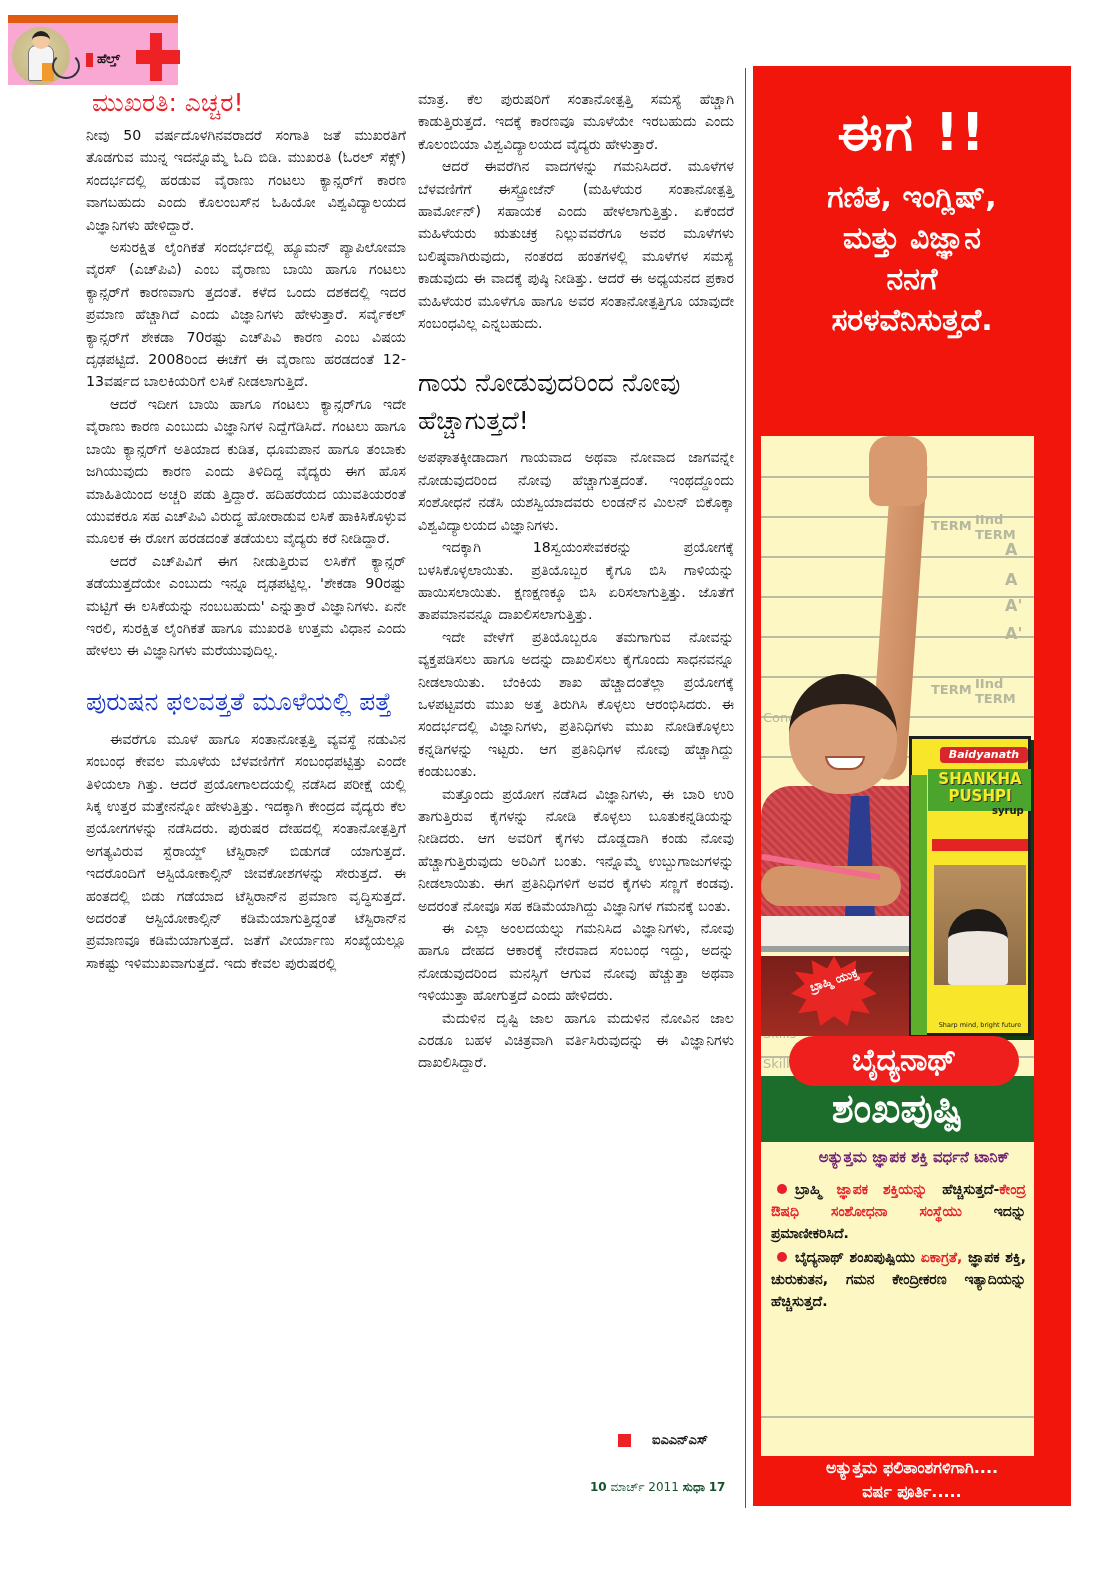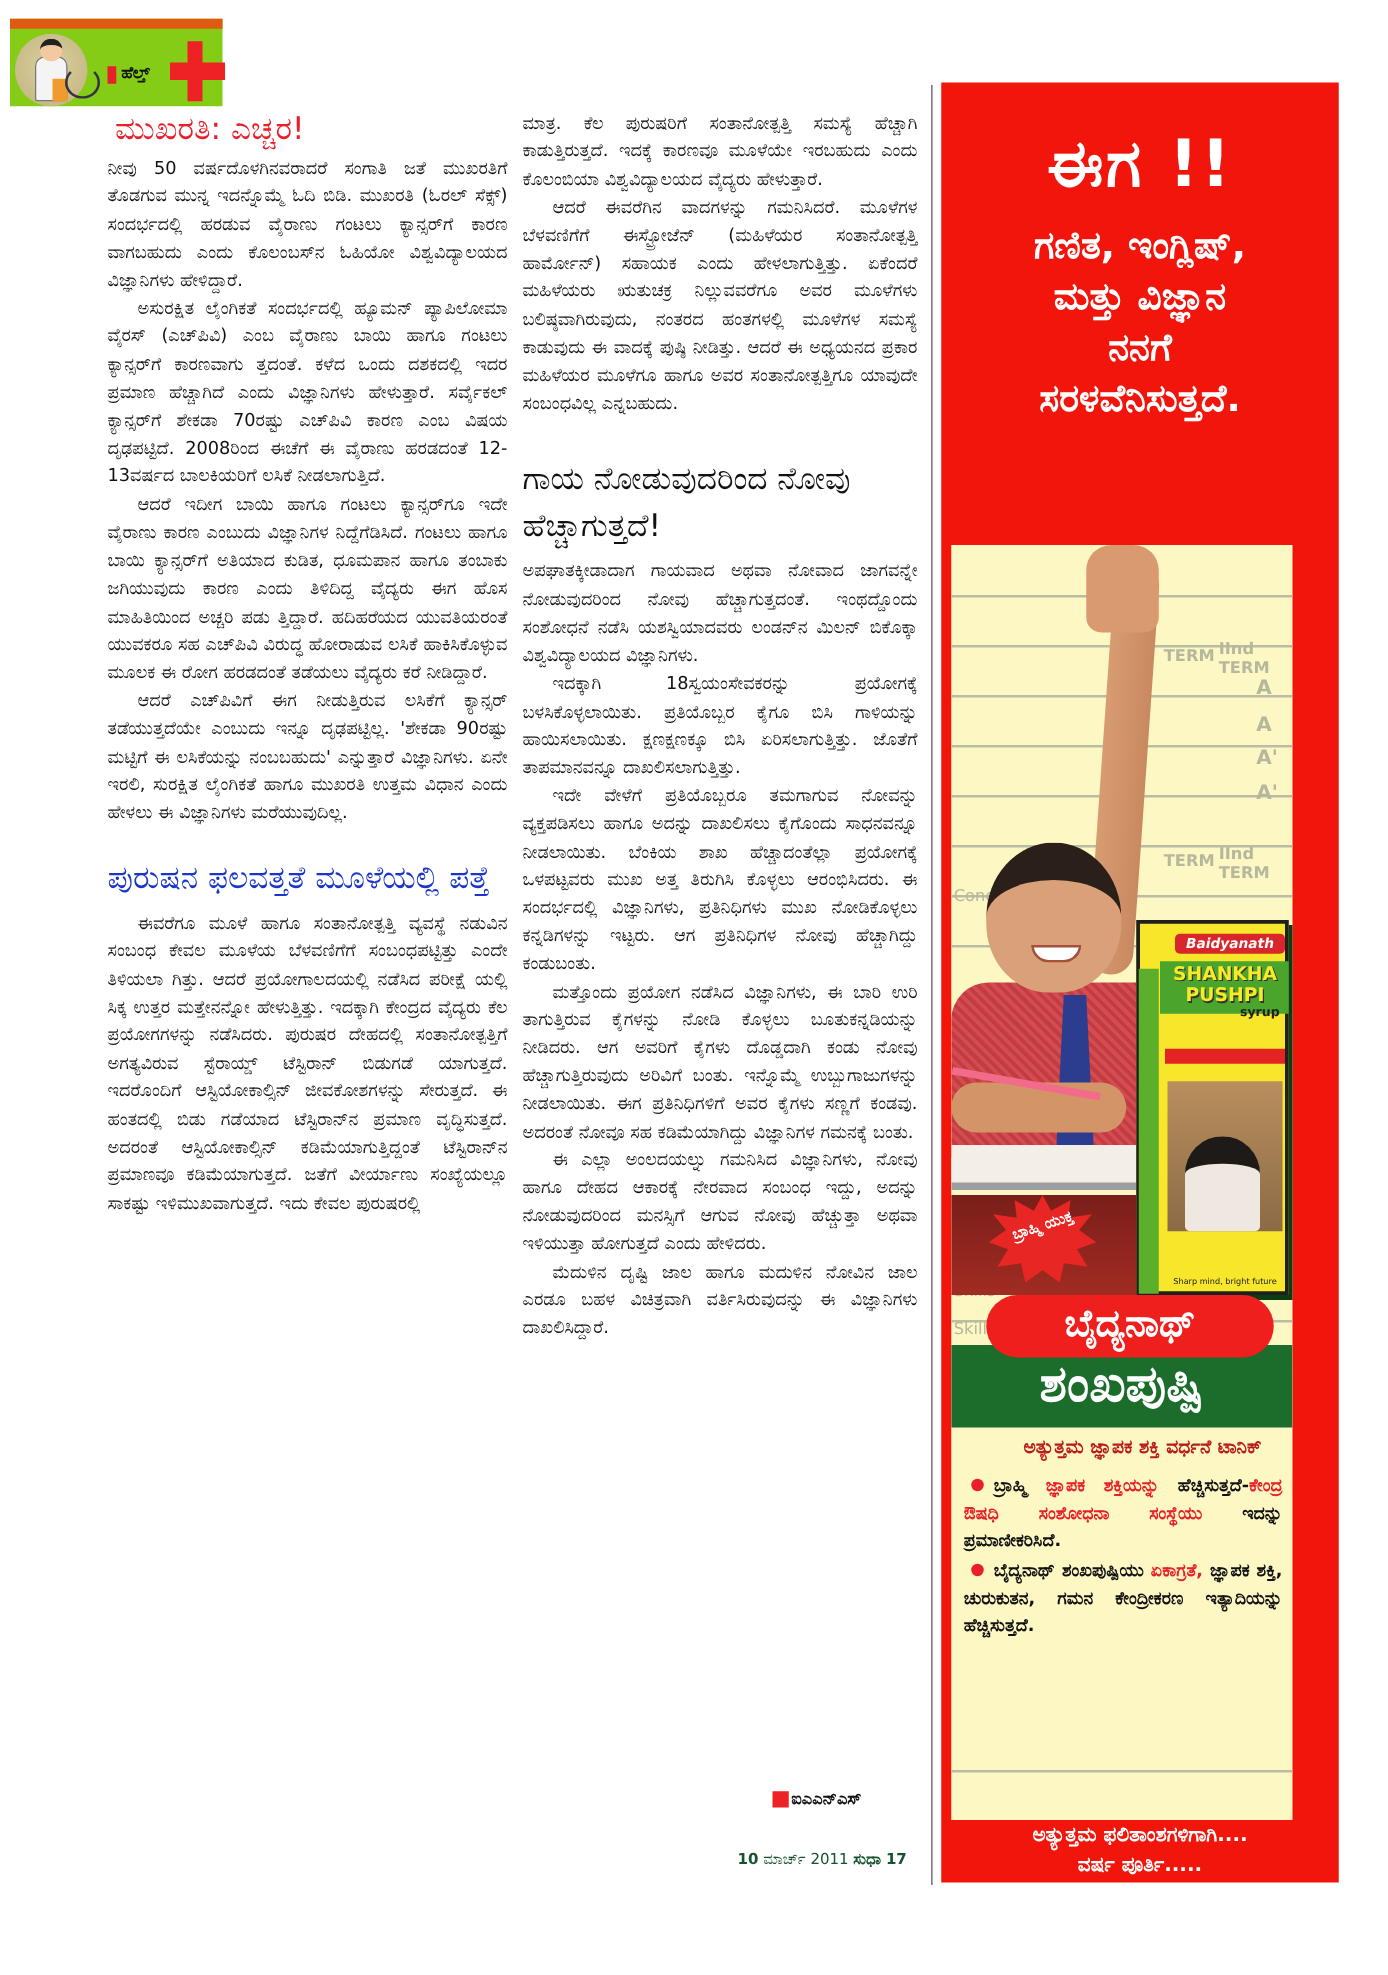--- a/index.html
+++ b/index.html
@@ -1,41 +1,41 @@
 <!DOCTYPE html>
 <html><head>
 <meta charset="utf-8">
 <style>
   * { box-sizing: border-box; margin: 0; padding: 0; }
   html, body { width: 1110px; height: 1580px; background: #ffffff; overflow: hidden; }
   body { position: relative; font-family: "DejaVu Sans", sans-serif; color: #111; }
 
   
-  .logo { position: absolute; left: 8px; top: 15px; width: 170px; height: 70px; background: #84cc16; border-top: 8px solid #e05a12; }
+  .logo { position: absolute; left: 8px; top: 15px; width: 170px; height: 70px; background: #f9a8d4; border-top: 8px solid #e05a12; }
   .logo .doc-face { position: absolute; left: 4px; top: 4px; width: 58px; height: 58px; border-radius: 50%; background: radial-gradient(circle at 50% 45%, #d9d0a0 0%, #c9bb88 70%, #b6a66f 100%); }
   .logo .doc-body { position: absolute; left: 20px; top: 22px; width: 26px; height: 36px; background: #f4f4f4; border-radius: 8px 8px 2px 2px; border: 1px solid #777; }
   .logo .doc-head { position: absolute; left: 24px; top: 8px; width: 18px; height: 18px; background: #f2c9a0; border-radius: 50%; border-top: 5px solid #222; }
   .logo .doc-clip { position: absolute; left: 34px; top: 40px; width: 12px; height: 18px; background: #f19a2e; }
   .logo .steth { position: absolute; left: 44px; top: 30px; width: 28px; height: 26px; border: 2px solid #334; border-radius: 50%; border-top-color: transparent; }
   .logo .red-sq { position: absolute; left: 78px; top: 30px; width: 7px; height: 14px; background: #e8202a; }
   .logo .label { position: absolute; left: 89px; top: 28px; font-size: 13px; font-weight: bold; color: #111; }
   .logo .cross-v { position: absolute; left: 142px; top: 10px; width: 12px; height: 48px; background: #ee2124; }
   .logo .cross-h { position: absolute; left: 128px; top: 27px; width: 44px; height: 14px; background: #ee2124; }
 
   
   .col { position: absolute; font-size: 14.2px; line-height: 22.4px; text-align: justify; }
   .col1 { left: 86px; top: 86px; width: 320px; }
   .col2 { left: 418px; top: 88px; width: 316px; }
   .col p { margin: 0; }
   .col p.indent { text-indent: 24px; }
   .h-red { color: #e8202a; font-size: 25px; line-height: 34px; font-weight: normal; margin-bottom: 4px; }
   .h-blue { color: #1a36c8; font-size: 25px; line-height: 36px; font-weight: normal; margin: 22px 0 8px 0; }
   .h-black { color: #111; font-size: 25px; line-height: 38px; font-weight: normal; margin: 30px 0 6px 0; }
 
-  .byline { position: absolute; left: 618px; top: 1432px; font-size: 13px; font-weight: bold; display: flex; align-items: center; gap: 2px; }
+  .byline { position: absolute; left: 618px; top: 1432px; font-size: 13px; font-weight: bold; display: flex; align-items: center; gap: 21px; }
   .byline .sq { width: 13px; height: 13px; background: #ee2124; display: inline-block; }
   .footer { position: absolute; left: 590px; top: 1480px; font-size: 12px; color: #14532d; }
   .footer b { font-weight: bold; }
 
   
   .vrule { position: absolute; left: 745px; top: 68px; width: 1px; height: 1440px; background: #555; }
 
   
   .ad { position: absolute; left: 753px; top: 66px; width: 318px; height: 1440px; background: #f1150c; }
   .ad .top-text { position: absolute; left: 0; top: 36px; width: 100%; text-align: center; color: #fff; font-weight: bold; }
@@ -66,21 +66,21 @@
   .box .syrup { position: absolute; left: 80px; top: 66px; color: #222; font-size: 10px; font-weight: bold; }
   .box .ribbon { position: absolute; left: 20px; top: 100px; width: 96px; height: 12px; background: #e32422; }
   .box .photo { position: absolute; left: 22px; top: 126px; width: 92px; height: 120px; background: linear-gradient(#b98f5e, #8b6a45); }
   .box .photo .boy { position: absolute; left: 14px; top: 44px; width: 60px; height: 76px; background: #efe8e0; border-radius: 30px 30px 4px 4px; border-top: 22px solid #1e1a18; }
   .box .tag { position: absolute; left: 18px; top: 282px; width: 100px; text-align: center; font-size: 6.5px; color: #222; }
   .star { position: absolute; left: 30px; top: 520px; width: 86px; height: 70px; background: #e82624; clip-path: polygon(50% 0,58% 18%,76% 6%,74% 26%,96% 22%,84% 40%,100% 54%,82% 62%,92% 82%,70% 78%,66% 100%,50% 86%,34% 100%,30% 78%,8% 82%,18% 62%,0 54%,16% 40%,4% 22%,26% 26%,24% 6%,42% 18%); }
   .star-text { position: absolute; left: 30px; top: 536px; width: 86px; text-align: center; color: #fff; font-size: 12px; font-weight: bold; line-height: 16px; transform: rotate(-18deg); }
 
   .pill { position: absolute; left: 28px; top: 600px; width: 230px; height: 50px; background: #ee1f1d; border-radius: 26px; color: #fff; text-align: center; font-size: 30px; font-weight: bold; line-height: 48px; }
   .gband { position: absolute; left: 0; top: 640px; width: 273px; height: 66px; background: #1c6d2b; color: #fff; font-weight: bold; text-align: center; font-size: 40px; line-height: 64px; }
-  .tagline { position: absolute; left: 0; top: 712px; width: 100%; text-align: center; font-size: 15px; font-weight: bold; color: #b91c1c; padding-left: 33px; }
+  .tagline { position: absolute; left: 0; top: 712px; width: 100%; text-align: center; font-size: 15px; font-weight: bold; color: #701a75; padding-left: 33px; }
   .bullets { position: absolute; left: 10px; top: 742px; width: 255px; font-size: 14px; line-height: 22px; font-weight: bold; color: #111; text-align: justify; }
   .bullets .dot { display: inline-block; width: 10px; height: 10px; border-radius: 50%; background: #e8202a; margin: 0 8px 0 6px; }
   .bullets .r { color: #e8202a; }
   .bullets p { margin-bottom: 2px; }
 
   .ad .bottom-text { position: absolute; left: 0; top: 1390px; width: 100%; text-align: center; color: #fff; font-weight: bold; font-size: 16px; line-height: 24px; }
 </style>
 </head>
 <body>
 

